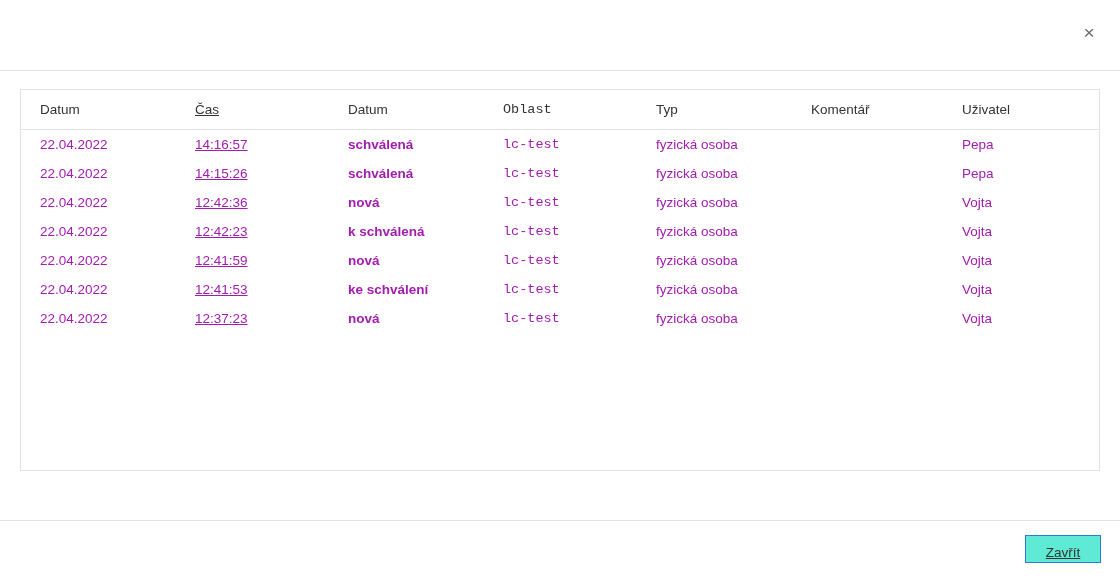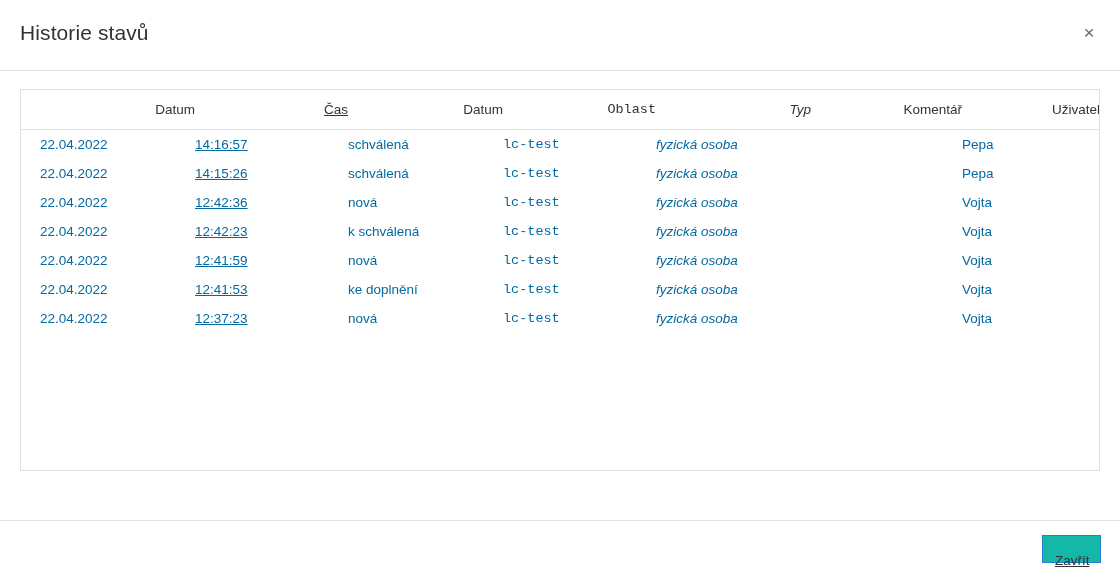--- a/index.html
+++ b/index.html
@@ -75,83 +75,82 @@
     overflow: hidden;
   }
 
   table.history-table {
     width: 100%;
     border-collapse: collapse;
     table-layout: fixed;
     font-size: 13.5px;
   }
   table.history-table thead th {
-    text-align: right;
+    text-align: left;
     font-weight: normal;
     color: #333333;
     font-size: 13.5px;
     padding: 12px 0 12px 0;
     border-bottom: 1px solid #e2e2e2;
     background: #ffffff;
   }
   table.history-table tbody td {
     text-align: left;
-    color: #0369a1;
+    color: #a21caf;
     font-size: 13.5px;
     padding: 7px 0 7px 0;
     border: none;
     white-space: nowrap;
     overflow: hidden;
     text-overflow: ellipsis;
   }
 
   
   .col-datum   { width: 155px; padding-left: 19px !important; }
   .col-cas     { width: 153px; text-decoration: underline; }
-  .col-stav    { width: 155px; }
+  .col-stav    { width: 155px; font-weight: bold; }
   .col-oblast  { width: 153px; font-family: Liberation Mono, monospace; }
-  .col-typ     { width: 155px; font-style: italic; }
+  .col-typ     { width: 155px; }
   .col-koment  { width: 151px; }
   .col-uzivatel{ width: 138px; }
 
   thead .col-datum { padding-left: 19px !important; }
 
   
   .dialog-footer {
     flex: 0 0 66px;
     height: 66px;
     border-top: 1px solid #e2e2e2;
     box-sizing: border-box;
     position: relative;
   }
   .footer-button {
     position: absolute;
     right: 19px;
     top: 14px;
-    width: 59px;
+    width: 76px;
     height: 28px;
-    background: #14b8a6;
+    background: #5eead4;
     border: 1px solid #2b7cd3;
     color: #333333;
     font-size: 13.5px;
     font-family: "Liberation Sans", sans-serif;
     cursor: pointer;
     text-decoration: underline;
-    padding: 12px;
+    padding: 4px;
     line-height: 26px;
     text-align: center;
   }
 </style>
 </head>
 <body>
 
 <div class="dialog">
 
   <div class="dialog-header">
-    <div class="dialog-title">Historie stavů</div>
     <button class="close-button">×</button>
   </div>
 
   <div class="dialog-body">
     <div class="table-wrap">
       <table class="history-table">
         <thead>
           <tr>
             <th class="col-datum">Datum</th>
             <th class="col-cas">Čas</th>
@@ -204,21 +203,21 @@
             <td class="col-cas">12:41:59</td>
             <td class="col-stav">nová</td>
             <td class="col-oblast">lc-test</td>
             <td class="col-typ">fyzická osoba</td>
             <td class="col-koment"></td>
             <td class="col-uzivatel">Vojta</td>
           </tr>
           <tr>
             <td class="col-datum">22.04.2022</td>
             <td class="col-cas">12:41:53</td>
-            <td class="col-stav">ke doplnění</td>
+            <td class="col-stav">ke schválení</td>
             <td class="col-oblast">lc-test</td>
             <td class="col-typ">fyzická osoba</td>
             <td class="col-koment"></td>
             <td class="col-uzivatel">Vojta</td>
           </tr>
           <tr>
             <td class="col-datum">22.04.2022</td>
             <td class="col-cas">12:37:23</td>
             <td class="col-stav">nová</td>
             <td class="col-oblast">lc-test</td>

